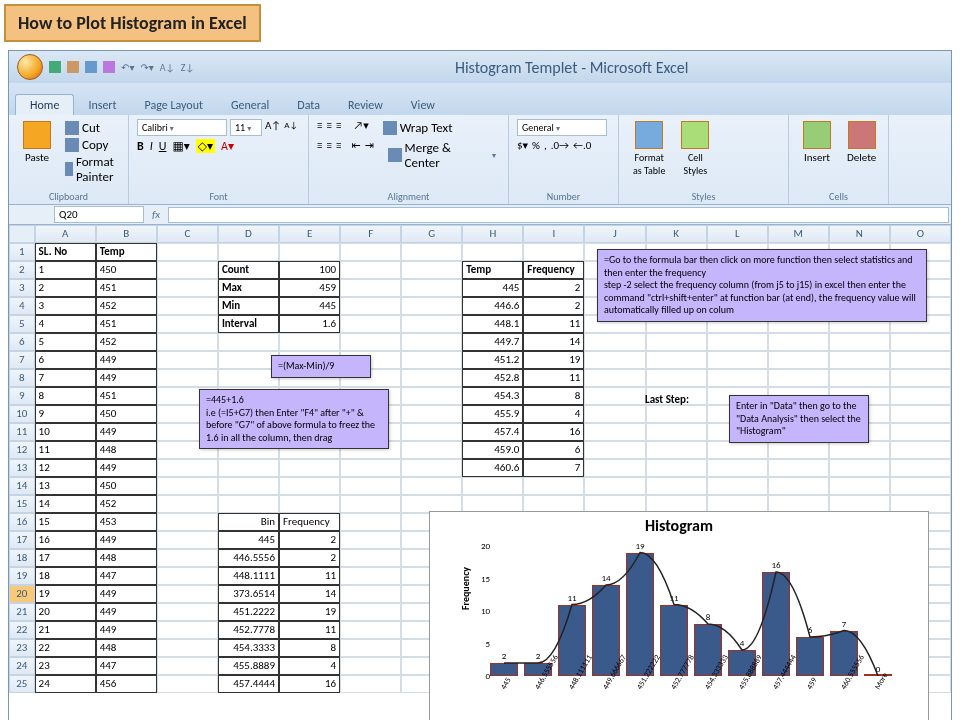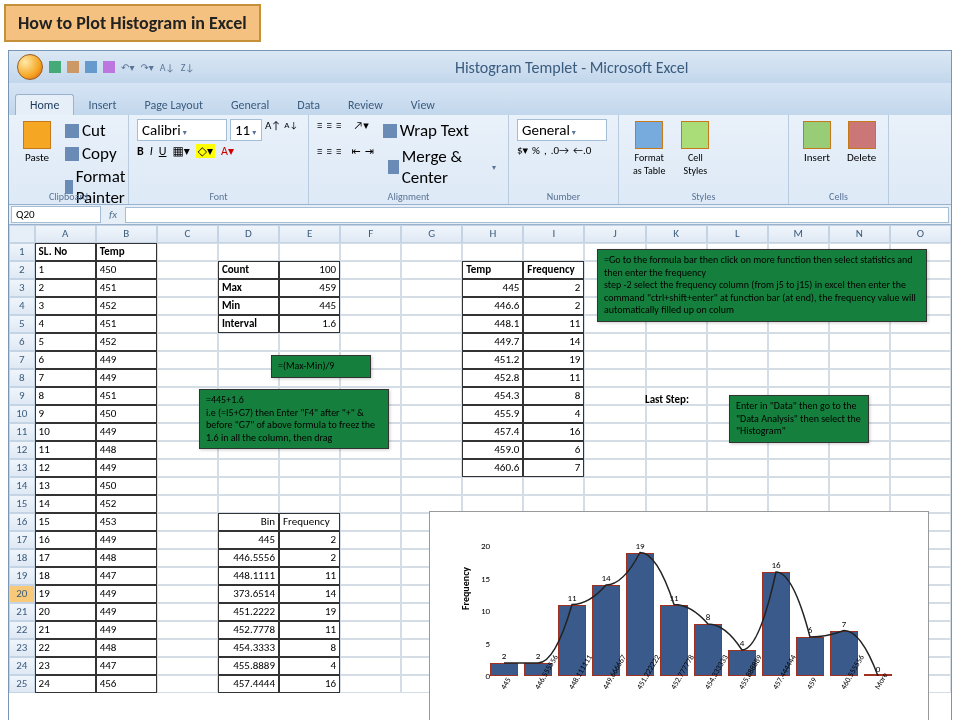--- a/index.html
+++ b/index.html
@@ -18,44 +18,44 @@
 .ribbon-tabs { display: flex; background: linear-gradient(#d6e5f5, #c2d7ec); padding: 0 6px; align-items: flex-end; height: 32px; }
 .tab { padding: 3px 14px; color: #3b5c7e; font-size: 12px; cursor: pointer; }
 .tab.active { background: #e6eef8; border: 1px solid #9ab2ce; border-bottom: none; border-radius: 3px 3px 0 0; color: #1a3a5c; }
 
 .ribbon { background: linear-gradient(#e9f1fa, #dde9f6); border-bottom: 1px solid #9ab2ce; display: flex; height: 90px; }
 .ribbon-group { border-right: 1px solid #b8cbdf; padding: 4px 8px; display: flex; flex-direction: column; position: relative; }
 .ribbon-group-label { position: absolute; bottom: 1px; left: 0; right: 0; text-align: center; font-size: 10px; color: #5a7495; }
 .ribbon-group-body { flex: 1; display: flex; gap: 4px; align-items: flex-start; }
 .big-btn { display: flex; flex-direction: column; align-items: center; padding: 2px 6px; cursor: pointer; }
 .big-btn .icon-lg { width: 28px; height: 28px; background: #f5a623; border: 1px solid #c47a1a; margin-bottom: 2px; }
-.small-btn { padding: 1px 4px; cursor: pointer; font-size: 17px; display: flex; align-items: center; gap: 3px; }
+.small-btn { padding: 1px 4px; cursor: pointer; font-size: 13px; display: flex; align-items: center; gap: 3px; }
 .small-icon { width: 14px; height: 14px; background: #6a8bb5; display: inline-block; }
-.font-select { border: 1px solid #a6bdd6; background: #fff; padding: 1px 4px; font-size: 15px; }
+.font-select { border: 1px solid #a6bdd6; background: #fff; padding: 1px 4px; font-size: 10px; }
 .dropdown-arrow::after { content: '▾'; font-size: 8px; margin-left: 2px; color: #5a7495; }
 
-.formula-bar { display: flex; background: #e6eef8; border-bottom: 1px solid #9ab2ce; height: 20px; align-items: center; }
+.formula-bar { display: flex; background: #e6eef8; border-bottom: 1px solid #9ab2ce; height: 20px; align-items: center; padding-left: 43px; }
 .name-box { width: 90px; border: 1px solid #a6bdd6; background: #fff; padding: 1px 4px; margin: 2px; font-size: 11px; }
 .fx-label { padding: 0 6px; font-style: italic; color: #5a7495; }
 .formula-input { flex: 1; border: 1px solid #a6bdd6; background: #fff; padding: 1px 4px; margin: 2px; font-size: 11px; height: 16px; }
 
 .grid-area { position: relative; background: #fff; height: 540px; overflow: hidden; }
 .col-headers { display: flex; position: sticky; top: 0; }
 .corner { width: 26px; height: 18px; background: #e6eef8; border: 1px solid #c4d4e5; }
 .col-h { width: 62px; height: 18px; background: linear-gradient(#f0f5fb, #dfe9f4); border: 1px solid #c4d4e5; text-align: center; font-size: 11px; color: #3b5c7e; line-height: 16px; }
 .row { display: flex; }
 .row-h { width: 26px; height: 18px; background: linear-gradient(#f0f5fb, #dfe9f4); border: 1px solid #c4d4e5; text-align: center; font-size: 11px; color: #3b5c7e; line-height: 16px; }
 .row-h.sel { background: #f9c97a; }
 .cell { width: 62px; height: 18px; border: 1px solid #d4dce5; font-size: 11px; padding: 0 3px; line-height: 16px; overflow: hidden; white-space: nowrap; }
 .cell.b { font-weight: bold; }
 .cell.c { text-align: left; }
 .cell.r { text-align: right; }
 .cell.bord { border: 1px solid #333; }
 
-.callout { position: absolute; background: #15803d; border: 1px solid #333; padding: 4px 6px; font-size: 10px; line-height: 1.25; box-shadow: 1px 1px 3px rgba(0,0,0,.2); z-index: 5; }
+.callout { position: absolute; background: #c4b5fd; border: 1px solid #333; padding: 4px 6px; font-size: 10px; line-height: 1.25; box-shadow: 1px 1px 3px rgba(0,0,0,.2); z-index: 5; }
 
 .chart-box { position: absolute; left: 420px; top: 286px; width: 500px; height: 240px; background: #fff; border: 1px solid #999; z-index: 3; }
 .chart-title { text-align: center; font-weight: bold; font-size: 16px; margin-top: 4px; }
 .chart-plot { position: absolute; left: 60px; top: 34px; width: 420px; height: 130px; }
 .bar { position: absolute; bottom: 0; background: #3b5a8c; border: 1px solid #a03020; width: 28px; }
 .bar-label { position: absolute; font-size: 9px; text-align: center; width: 28px; }
 .y-axis { position: absolute; left: 44px; top: 34px; height: 130px; width: 16px; }
 .y-tick { position: absolute; right: 0; font-size: 9px; text-align: right; width: 16px; }
 .y-label { position: absolute; left: 14px; top: 70px; transform: rotate(-90deg); font-size: 10px; font-weight: bold; }
 .x-labels { position: absolute; left: 60px; top: 168px; width: 420px; height: 60px; }
@@ -688,20 +688,21 @@
 
     <div class="callout" style="left:262px;top:130px;width:100px">=(Max-Min)/9</div>
     <div class="callout" style="left:190px;top:164px;width:190px;white-space:pre-line">=445+1.6
 i.e (=I5+G7) then Enter "F4" after "+" &amp; before "G7" of above formula to freez the 1.6 in all the column, then drag</div>
     <div class="callout" style="left:588px;top:24px;width:330px;white-space:pre-line">=Go to the formula bar then click on more function then select statistics and then enter the frequency
 step -2 select the frequency column (from j5 to j15) in excel then enter the command "ctrl+shift+enter" at function bar (at end), the frequency value will automatically filled up on colum</div>
     <div style="position:absolute;left:636px;top:168px;font-weight:bold;font-size:11px">Last Step:</div>
     <div class="callout" style="left:720px;top:170px;width:140px">Enter in "Data" then go to the "Data Analysis" then select the "Histogram"</div>
 
     <div class="chart-box">
+      <div class="chart-title">Histogram</div>
       <div class="y-label">Frequency</div>
       <div class="y-axis" id="y-axis">
           <div class="y-tick" style="bottom:-5px">0</div>
           <div class="y-tick" style="bottom:27.5px">5</div>
           <div class="y-tick" style="bottom:60px">10</div>
           <div class="y-tick" style="bottom:92.5px">15</div>
           <div class="y-tick" style="bottom:125px">20</div>
         </div>
       <div class="chart-plot" id="chart-plot">
           <div class="bar" style="left:0px;height:13px"></div>

